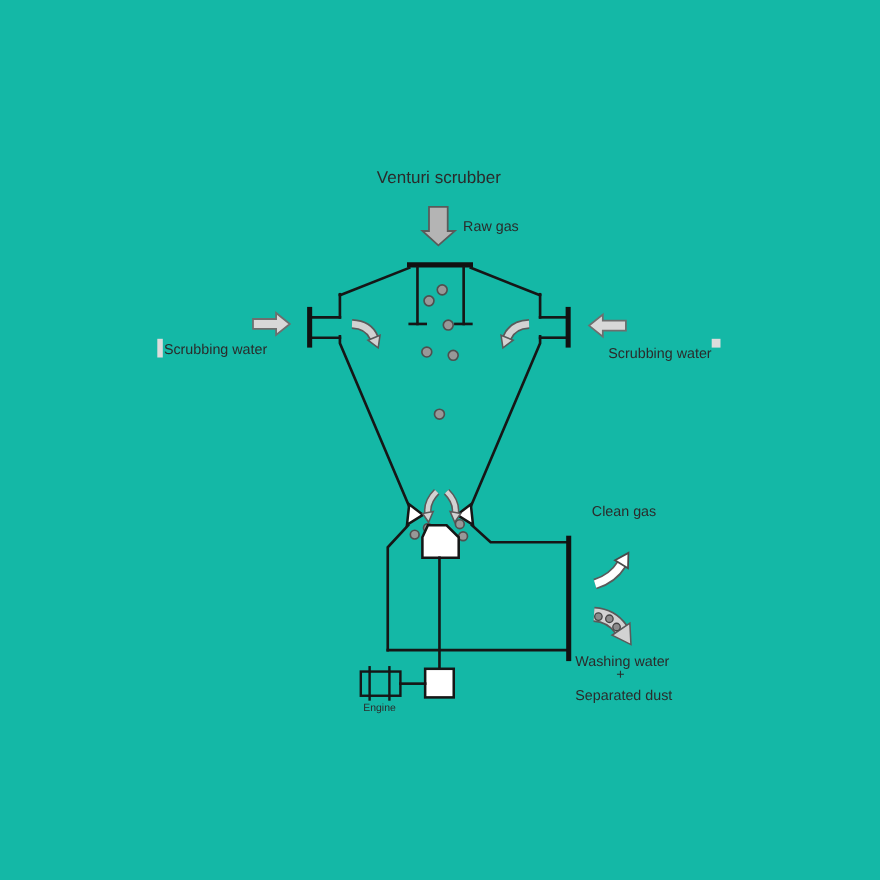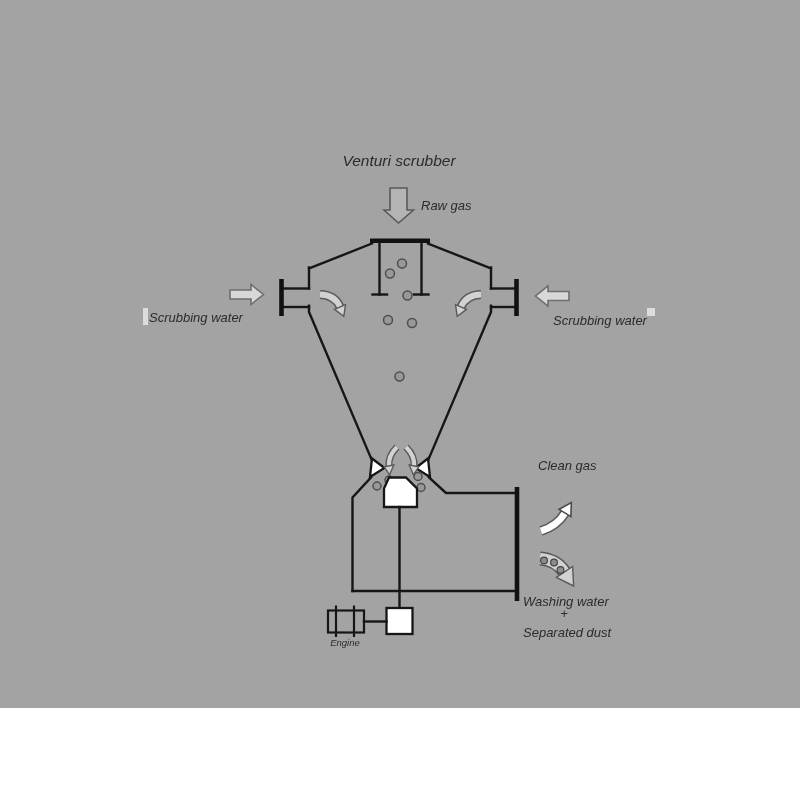--- a/index.html
+++ b/index.html
@@ -6,24 +6,23 @@
     margin: 0;
     padding: 0;
     background: #ffffff;
     width: 800px;
     height: 800px;
     font-family: "Liberation Sans", sans-serif;
   }
   .stage {
     position: relative;
     width: 800px;
-    height: 708px;
-    background: #a3a3a3;
+    height: 800px;
+    background: #14b8a6;
     overflow: hidden;
-    font-style: italic;
   }
   svg { display: block; }
   .wall   { fill: none; stroke: #161616; stroke-width: 2.4; stroke-linecap: square; stroke-linejoin: miter; }
   .flange { fill: none; stroke: #111111; stroke-width: 4.6; stroke-linecap: butt; }
   .thin   { fill: none; stroke: #161616; stroke-width: 2.2; }
   .whitefill { fill: #ffffff; stroke: #161616; stroke-width: 2.3; stroke-linejoin: miter; }
   .blockarrow { fill: #b4b4b4; stroke: #5a5a5a; stroke-width: 1.6; stroke-linejoin: miter; }
   .sidearrow  { fill: #d8d8d8; stroke: #6e6e6e; stroke-width: 1.6; stroke-linejoin: miter; }
   .band-dark  { fill: none; stroke: #5a5a5a; stroke-linecap: butt; }
   .band-lite  { fill: none; stroke: #d2d2d2; stroke-linecap: butt; }

